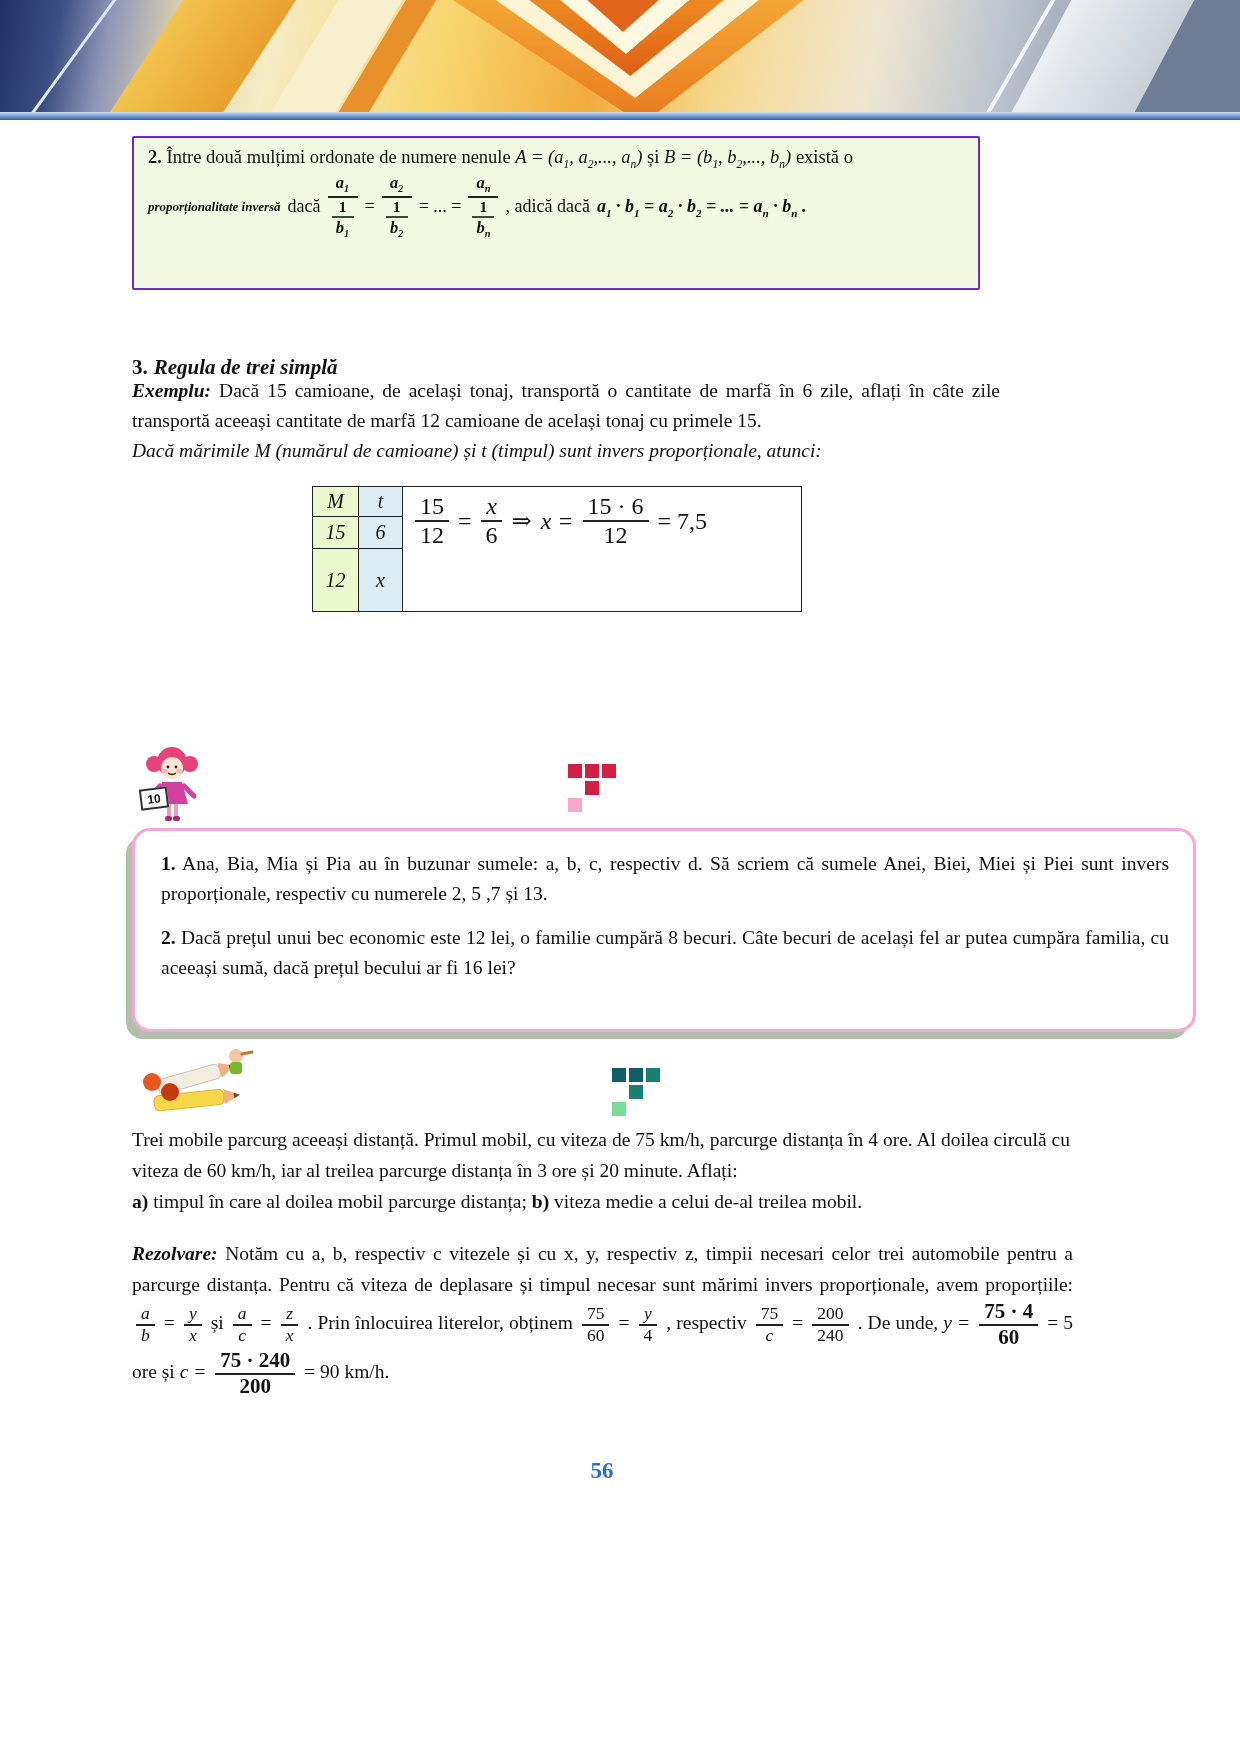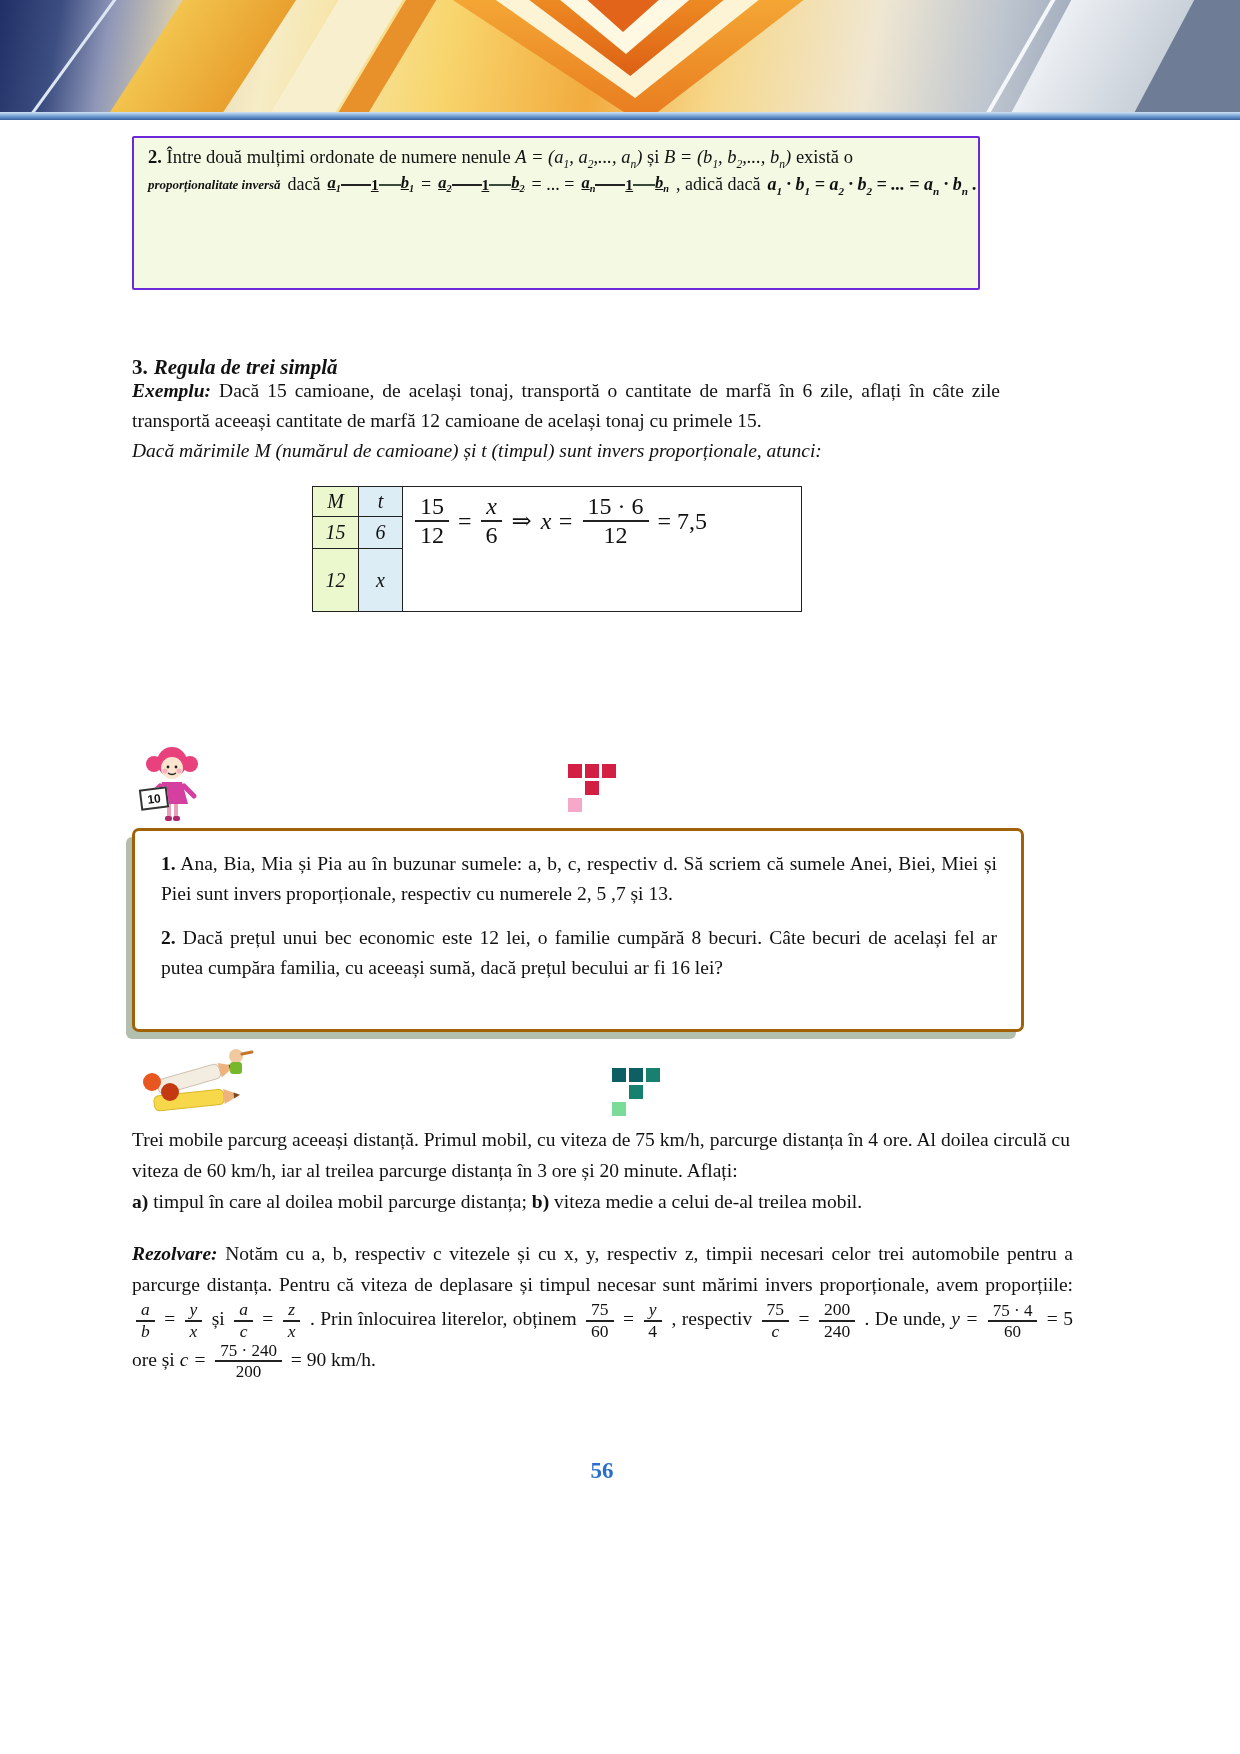--- a/index.html
+++ b/index.html
@@ -31,21 +31,21 @@
   .defbox{
     position:absolute;left:132px;top:136px;width:848px;height:154px;box-sizing:border-box;
     background:#f3f9e3;border:2px solid #6d28d9;border-radius:2px;padding:9px 26px 6px 14px;
   }
   .defline1{font-size:18.5px;white-space:nowrap;}
   .defline1 .num{font-weight:bold;}
   .math{font-style:italic;}
   .defline2{display:flex;align-items:center;gap:7px;margin-top:4px;font-size:18px;white-space:nowrap;}
   .term{font-weight:bold;font-style:italic;font-size:13px;}
   .mathbold{font-style:italic;font-weight:bold;}
-  .nfrac{display:inline-flex;flex-direction:row;align-items:center;line-height:1.05;font-size:16.5px;text-decoration:underline;}
+  .nfrac{display:inline-flex;flex-direction:column;align-items:center;line-height:1.05;font-size:16.5px;}
   .nf-num,.nf-den{font-weight:bold;font-style:italic;}
   .nf-one{font-weight:bold;font-size:15.5px;}
   .nf-bar{width:30px;height:2px;background:#222;margin:1px 0;}
   .nf-bar.short{width:22px;background:#3a4a3a;}
 
   
   .sec-head{position:absolute;left:132px;top:334px;font-size:21px;font-weight:bold;}
   .sec-head .sh-num{font-style:normal;}
   .sec-head .sh-text{font-style:italic;margin-left:6px;}
 
@@ -87,34 +87,34 @@
   .sq.pink{background:#f6a8c8;}
   .sq.teal{background:#0e5f63;}
   .sq.teal2{background:#17806e;}
   .sq.lgreen{background:#7bdc9a;}
   .mascot{position:absolute;left:0;top:0;}
   .badge{position:absolute;left:0px;top:46px;width:28px;height:21px;background:#fff;border:2px solid #333;
     display:flex;align-items:center;justify-content:center;font-family:"Liberation Sans",sans-serif;
     font-size:12px;font-weight:bold;transform:rotate(-7deg);box-sizing:border-box;}
 
   
-  .exbox{position:absolute;left:132px;top:828px;width:892px;height:204px;box-sizing:border-box;
-    border:3px solid #a16207;border-radius:7px;background:#fff;
+  .exbox{position:absolute;left:132px;top:828px;width:1064px;height:204px;box-sizing:border-box;
+    border:3px solid #f9a8d4;border-radius:18px;background:#fff;
     box-shadow:-7px 8px 0 -1px #b3bfae;padding:18px 24px 10px 26px;}
   .exbox p{margin:0 0 14px 0;font-size:19.5px;line-height:30px;text-align:justify;}
   .exbox .enum{font-weight:bold;}
 
   
   .problem{position:absolute;left:132px;top:1124px;width:938px;font-size:19.5px;line-height:31px;text-align:justify;}
   .problem .ab{font-weight:bold;}
   .problem .abline{text-align:left;}
   .solution{position:absolute;left:132px;top:1238px;width:941px;font-size:19.5px;line-height:31px;text-align:justify;}
   .solution .lbl{font-weight:bold;font-style:italic;}
   .sfrac{font-size:17.5px;margin:0 4px;}
-  .sfrac.big{font-size:17px;}
+  .sfrac.big{font-size:21px;font-weight:bold;}
   sub{font-size:0.62em;}
 
   
   .pagenum{position:absolute;left:132px;top:1458px;width:940px;text-align:center;
     font-size:23px;font-weight:bold;color:#2a6fce;}
 </style>
 </head>
 <body>
 
 <div class="page">

